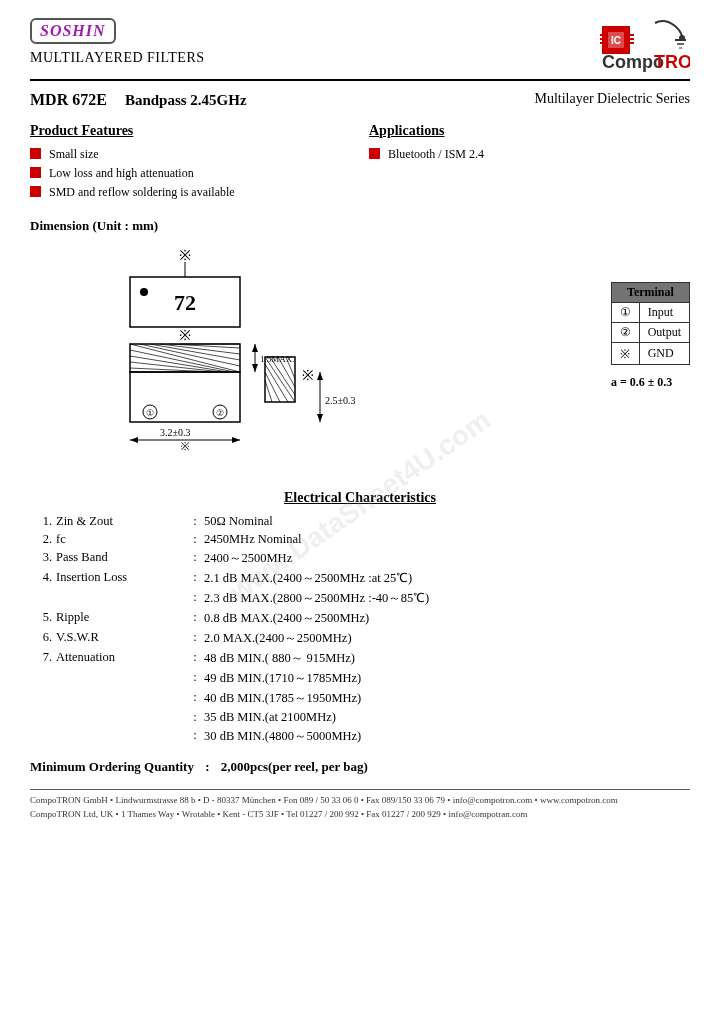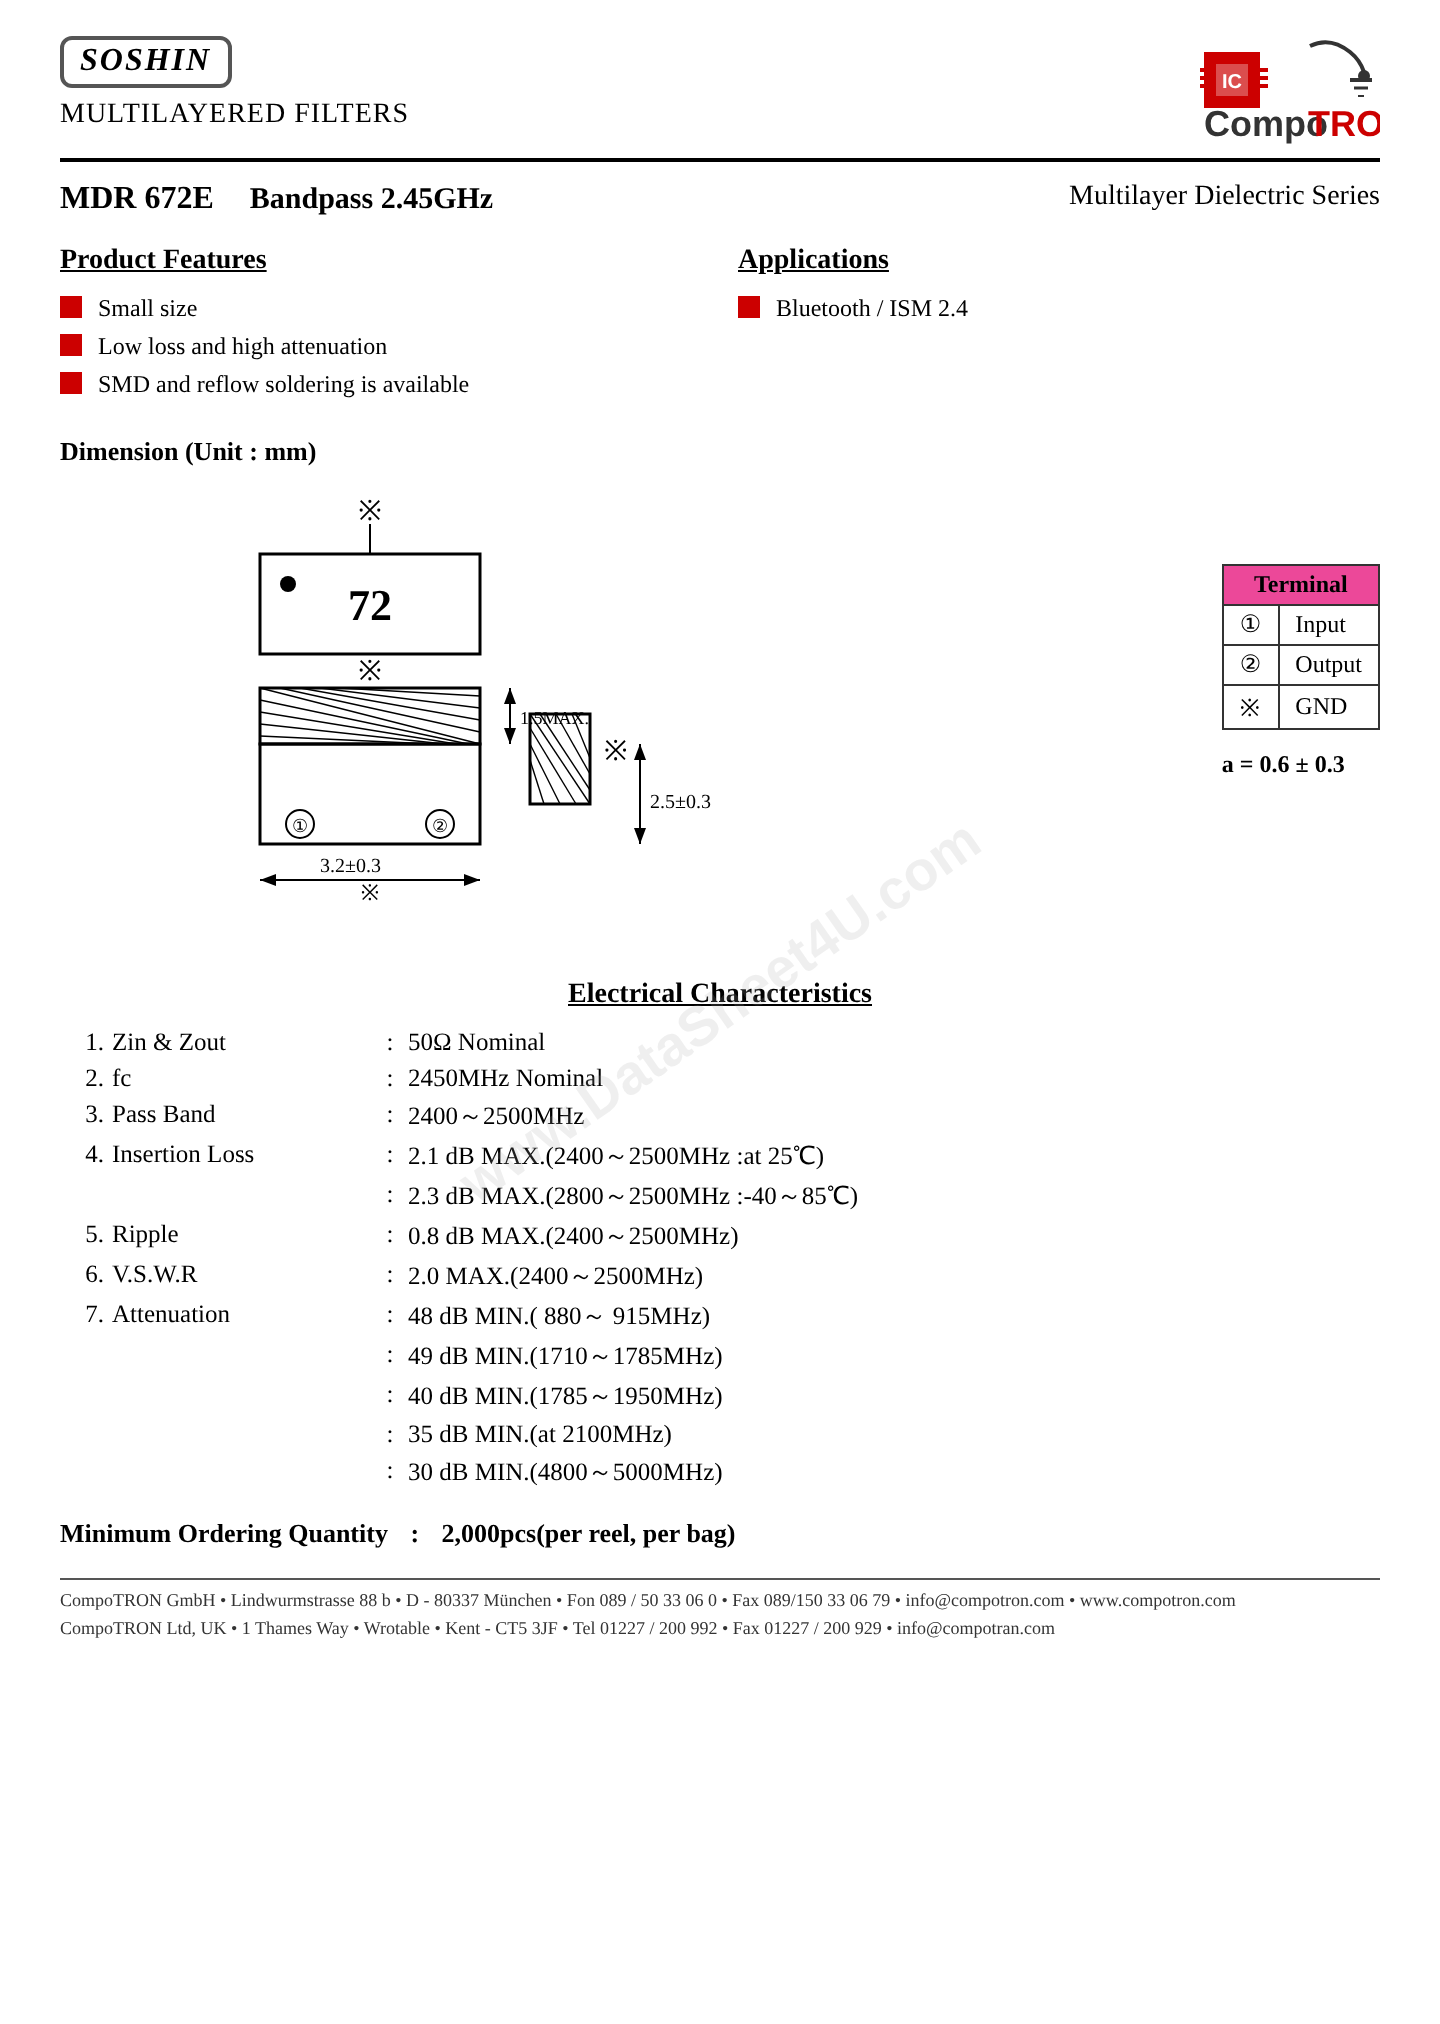--- a/index.html
+++ b/index.html
@@ -26,21 +26,21 @@
       margin-bottom: 6px;
     }
     .soshin-logo {
       border: 2px solid #555;
       border-radius: 6px;
       padding: 2px 8px;
       font-size: 16px;
       font-weight: bold;
       font-style: italic;
       letter-spacing: 1px;
-      color: #000000;
+      color: #a21caf;
       display: inline-block;
       margin-bottom: 4px;
     }
     .multilayered {
       font-size: 14px;
       font-weight: normal;
       letter-spacing: 0.5px;
       margin-top: 2px;
     }
     .compotron-logo {
@@ -127,21 +127,21 @@
       flex-shrink: 0;
     }
     .terminal-table td, .terminal-table th {
       border: 1px solid #333;
       padding: 2px 8px;
       text-align: left;
     }
     .terminal-table th {
       text-align: center;
       font-weight: bold;
-      background: #ec4899;
+      background: #737373;
     }
     
     .watermark {
       position: absolute;
       top: 0;
       left: 0;
       width: 100%;
       height: 100%;
       display: flex;
       align-items: center;

